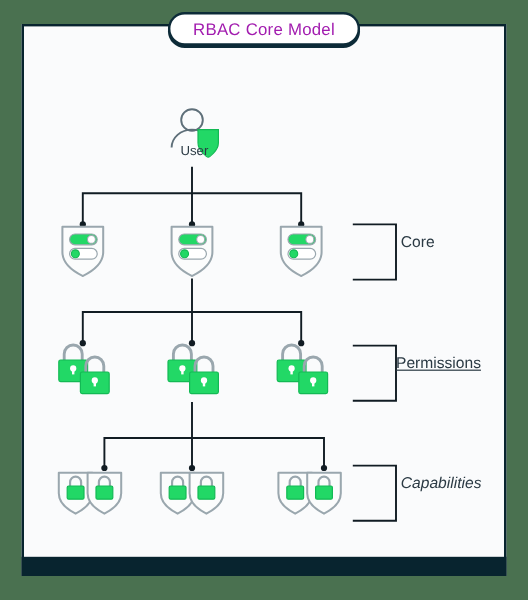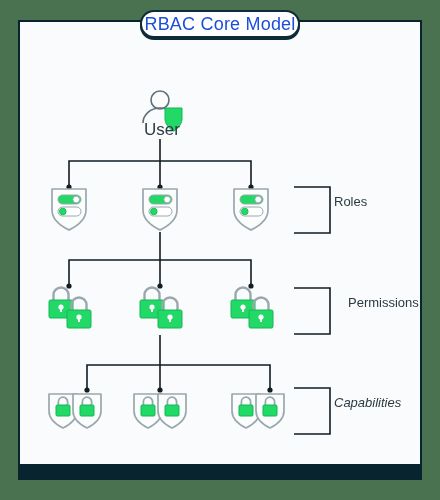--- a/index.html
+++ b/index.html
@@ -47,34 +47,34 @@
     border: 2px solid #0d2b38;
     border-radius: 16px;
     box-sizing: border-box;
     display: flex;
     align-items: center;
     justify-content: center;
     box-shadow: 0 2px 0 0 #0d2b38;
     z-index: 30;
   }
   .title-pill span {
-    font-size: 18px;
-    color: #1d4ed8;
+    font-size: 14px;
+    color: #a21caf;
     letter-spacing: .2px;
   }
   svg.diagram {
     position: absolute;
     left: 18px;
     top: 20px;
     width: 404px;
     height: 460px;
   }
   .node-label {
     position: absolute;
-    font-size: 17px;
+    font-size: 11px;
     color: #2b3a44;
     text-align: center;
     white-space: nowrap;
   }
   .bracket-label {
     position: absolute;
     font-size: 13px;
     color: #2b3a44;
     white-space: nowrap;
   }
@@ -197,17 +197,17 @@
       <use href="#ico-capability"></use>
     </g>
 
     <path d="M276,167 L312,167 L312,213 L276,213" fill="none" stroke="#111c23" stroke-width="1.6"></path>
     <path d="M276,268 L312,268 L312,314 L276,314" fill="none" stroke="#111c23" stroke-width="1.6"></path>
     <path d="M276,368 L312,368 L312,414 L276,414" fill="none" stroke="#111c23" stroke-width="1.6"></path>
   </svg>
 
   <div class="node-label" style="left:122px; top:120px; width:80px;">User</div>
 
-  <div class="bracket-label" style="left:334px; top:194px;">Roles</div>
-  <div class="bracket-label" style="left:348px; top:295px;">Permissions</div>
+  <div class="bracket-label" style="left:334px; top:194px;">Core</div>
+  <div class="bracket-label" style="left:330px; top:295px;text-decoration:underline;">Permissions</div>
   <div class="bracket-label" style="left:334px; top:395px;font-style:italic;">Capabilities</div>
 
 </div>
 
 </body></html>

